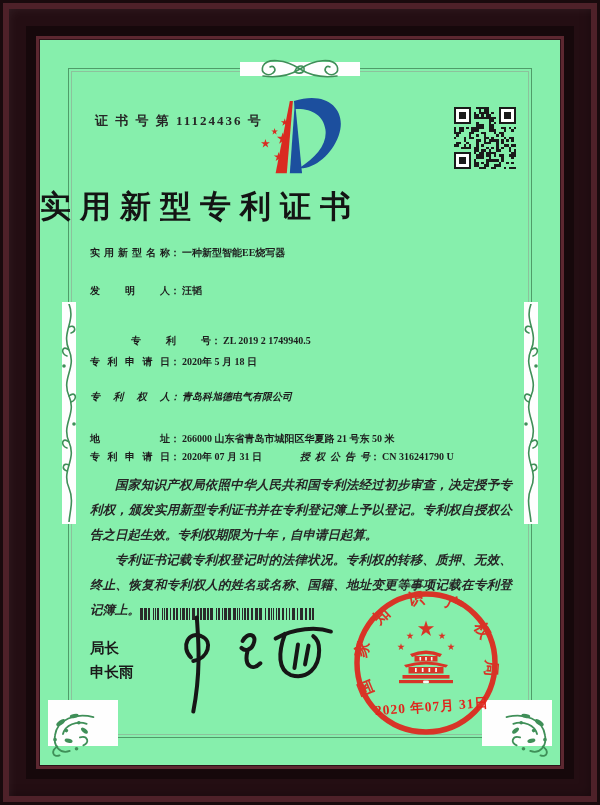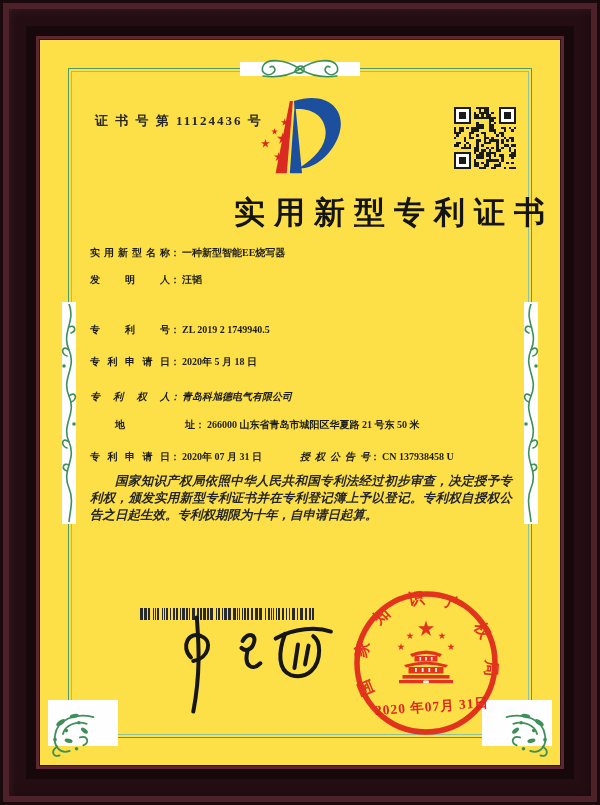--- a/index.html
+++ b/index.html
@@ -1,39 +1,39 @@
 <!DOCTYPE html>
 <html><head>
 <meta charset="utf-8">
 <style>
   html,body{margin:0;padding:0;width:600px;height:805px;overflow:hidden;
     font-family:"Liberation Serif","DejaVu Serif",serif;}
   .frame{position:absolute;inset:0;background:#2d1218;
     box-shadow:inset 0 0 0 3px #190a0d, inset 0 0 0 9px #4e2129,
       inset 6px 6px 14px rgba(255,255,255,.10), inset -6px -6px 14px rgba(0,0,0,.45),
       inset 0 0 0 26px #240e13, inset 0 0 0 36px #16080b, inset 0 0 0 39px #5c2730;}
-  .paper{position:absolute;left:40px;top:40px;right:40px;bottom:40px;background:#fde047;}
+  .paper{position:absolute;left:40px;top:40px;right:40px;bottom:40px;background:#86efac;}
   .green-border{position:absolute;left:28px;top:28px;right:28px;bottom:27px;
     border:1.5px solid #4f9c69;pointer-events:none;}
   .green-border::before{content:"";position:absolute;inset:2px;border:1px solid #8cc29c;}
   .patch{position:absolute;background:#fefefe;}
   .orn{position:absolute;}
   .orn svg{display:block;width:100%;height:100%;}
   .certno{position:absolute;left:55px;top:72px;font-size:13px;letter-spacing:2px;
     color:#262626;font-weight:600;}
   .logo{position:absolute;left:198px;top:56px;width:122px;height:84px;}
   .qr{position:absolute;left:414px;top:67px;width:62px;height:62px;}
-  .title{position:absolute;left:0;right:0;top:146px;text-align:right;font-size:31px;
-    font-weight:700;letter-spacing:9px;color:#141414;margin:6px;}
+  .title{position:absolute;left:0;right:0;top:146px;text-align:left;font-size:31px;
+    font-weight:700;letter-spacing:9px;color:#141414;margin:0;}
   .fields{position:absolute;left:50px;right:48px;top:0;}
   .frow{position:absolute;left:0;font-size:10px;font-weight:700;color:#1d1d1d;white-space:nowrap;}
   .flabel{display:inline-block;width:80px;text-align:justify;text-align-last:justify;vertical-align:bottom;}
   .colon{display:inline-block;margin-right:2px;}
   .pair2{margin-left:38px;}
-  .bodytext{position:absolute;left:50px;right:48px;top:433px;font-size:12.5px;line-height:17px;
+  .bodytext{position:absolute;left:50px;right:48px;top:433px;font-size:12.5px;line-height:25px;
     color:#262626;font-style:italic;font-weight:600;text-align:justify;}
   .bodytext p{margin:0;text-indent:2em;}
   .barcode{position:absolute;left:100px;top:566px;width:178px;height:12px;}
   .director{position:absolute;left:50px;top:596px;font-size:14.5px;font-weight:700;
     color:#1a1a1a;font-family:"Liberation Sans","DejaVu Sans",sans-serif;line-height:24px;}
   .signature{position:absolute;left:118px;top:568px;width:200px;height:105px;}
   .seal{position:absolute;left:310px;top:547px;width:152px;height:152px;}
   .sealdate{position:absolute;left:308px;top:658px;width:168px;text-align:center;
     color:#e0251c;font-size:13.5px;font-weight:700;letter-spacing:1px;transform:rotate(-4deg);}
   .g{stroke:#3f8f58;fill:none;stroke-width:1.6;stroke-linecap:round;}
@@ -350,42 +350,43 @@
           <rect x="2" y="20" width="3" height="3" fill="#1a1a1a"></rect>
         </g>
       </svg></div>
 
   <h1 class="title">实用新型专利证书</h1>
 
   <div class="fields">
     <div class="frow" style="top:206px;">
       <span class="flabel">实用新型名称</span><span class="colon">：</span><span>一种新型智能EE烧写器</span>
     </div>
-    <div class="frow" style="top:233px;">
+    <div class="frow" style="top:244px;">
       <span class="flabel">发明人</span><span class="colon">：</span><span>汪韬</span>
     </div>
-    <div class="frow" style="top:283px;">
+    <div class="frow" style="top:294px;margin-left:41px;">
       <span class="flabel">专利号</span><span class="colon">：</span><span>ZL 2019 2 1749940.5</span>
     </div>
     <div class="frow" style="top:315px;">
       <span class="flabel">专利申请日</span><span class="colon">：</span><span>2020年 5 月 18 日</span>
     </div>
     <div class="frow" style="top:350px;font-style:italic;">
       <span class="flabel">专利权人</span><span class="colon">：</span><span>青岛科旭德电气有限公司</span>
     </div>
-    <div class="frow" style="top:378px;margin-left:25px;">
+    <div class="frow" style="top:392px;">
       <span class="flabel">地址</span><span class="colon">：</span><span>266000 山东省青岛市城阳区华夏路 21 号东 50 米</span>
     </div>
     <div class="frow" style="top:410px;">
-      <span class="flabel">专利申请日</span><span class="colon">：</span><span>2020年 07 月 31 日</span><span class="pair2 flabel" style="width:70px;font-style:italic;">授权公告号</span><span class="colon">：</span><span>CN 137938458 U</span>
+      <span class="flabel">专利申请日</span><span class="colon">：</span><span>2020年 07 月 31 日</span><span class="pair2 flabel" style="width:70px;font-style:italic;">授权公告号</span><span class="colon">：</span><span>CN 316241790 U</span>
     </div>
   </div>
 
   <div class="bodytext">
     <p>国家知识产权局依照中华人民共和国专利法经过初步审查，决定授予专利权，颁发实用新型专利证书并在专利登记簿上予以登记。专利权自授权公告之日起生效。专利权期限为十年，自申请日起算。</p>
+    <p>专利证书记载专利权登记时的法律状况。专利权的转移、质押、无效、终止、恢复和专利权人的姓名或名称、国籍、地址变更等事项记载在专利登记簿上。</p>
   </div>
 
   <div class="barcode"><svg id="bcsvg" viewBox="0 0 178 12" preserveAspectRatio="none" shape-rendering="crispEdges" width="100%" height="100%">
         <g fill="#2a2a2a">
           <rect x="0" y="0" width="3" height="12"></rect>
           <rect x="4" y="0" width="3" height="12"></rect>
           <rect x="8" y="0" width="2" height="12"></rect>
           <rect x="13" y="0" width="1" height="12"></rect>
           <rect x="15" y="0" width="1" height="12"></rect>
           <rect x="17" y="0" width="2" height="12"></rect>
@@ -430,20 +431,24 @@
           <rect x="149" y="0" width="1" height="12"></rect>
           <rect x="152" y="0" width="3" height="12"></rect>
           <rect x="157" y="0" width="1" height="12"></rect>
           <rect x="160" y="0" width="3" height="12"></rect>
           <rect x="165" y="0" width="2" height="12"></rect>
           <rect x="169" y="0" width="2" height="12"></rect>
           <rect x="172" y="0" width="2" height="12"></rect>
         </g>
       </svg></div>
 
+  <div class="director">
+    <div>局长</div>
+    <div>申长雨</div>
+  </div>
 
   <div class="signature">
     <svg viewBox="0 0 170 95" fill="none" stroke="#161616" stroke-width="3.4" stroke-linecap="round">
       <path d="M28,42 C19,33 26,19 37,24 C47,28 43,43 30,45"></path>
       <path d="M33,8 C34,24 37,52 30,88"></path>
       <path d="M72,28 C76,20 85,22 81,31 C79,36 74,37 71,34"></path>
       <path d="M76,37 C73,49 80,54 87,47"></path>
       <path d="M100,26 C116,17 135,16 147,20"></path>
       <path d="M108,22 C102,38 102,53 113,57 C127,61 137,51 137,36 C137,30 135,26 132,24"></path>
       <path d="M119,31 L116,51"></path>

